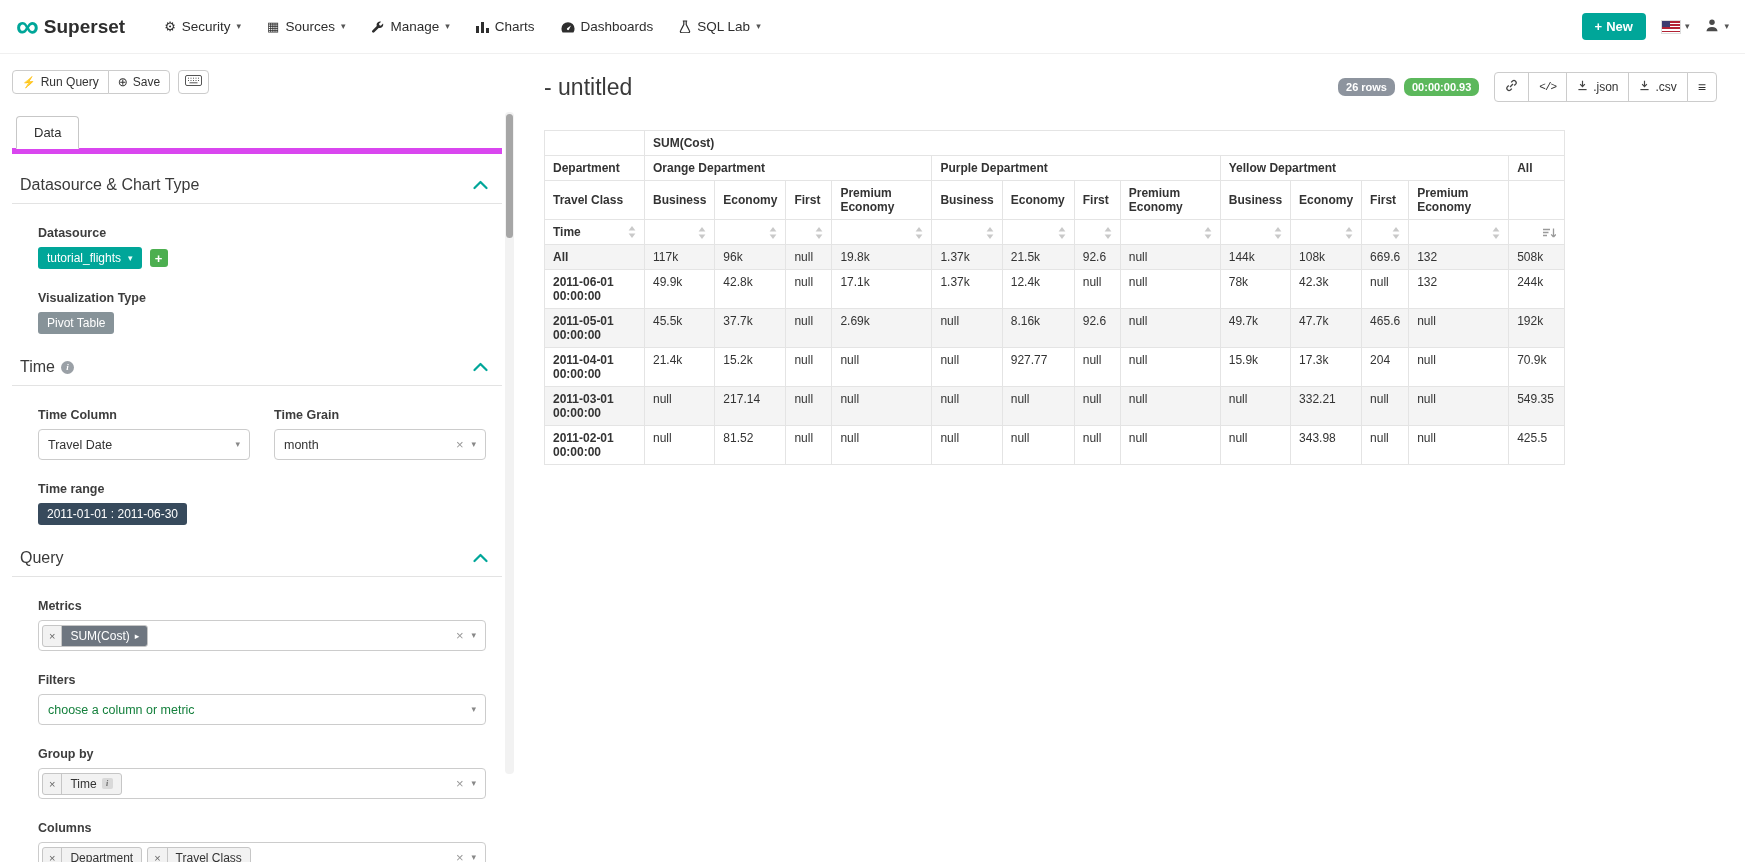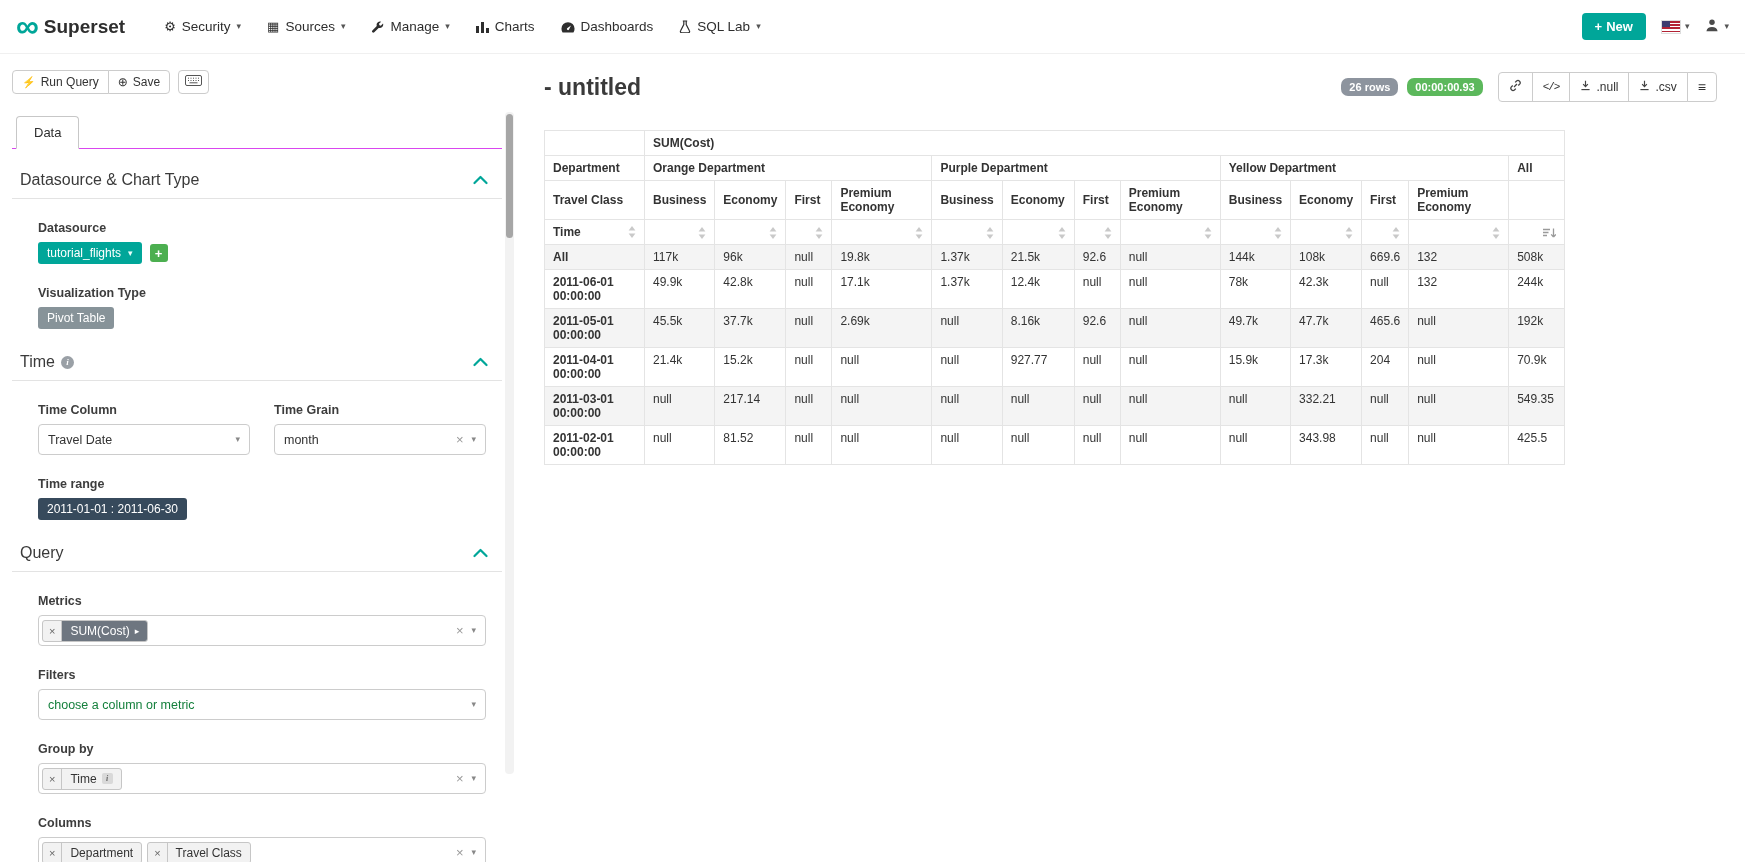--- a/index.html
+++ b/index.html
@@ -28,21 +28,21 @@
   
   .qsave{display:flex;align-items:center;gap:8px}
   .btn-group{display:inline-flex}
   .btn{background:#fff;border:1px solid #ccc;color:#333;font-size:12px;padding:4px 9px;cursor:pointer;display:inline-flex;align-items:center;gap:5px;border-radius:4px}
   .btn-group .btn:first-child{border-radius:4px 0 0 4px}
   .btn-group .btn+.btn{margin-left:-1px;border-radius:0 4px 4px 0}
   .ic-bolt{font-size:11px}
   .ic-save{font-size:12px}
   .btn-kbd{padding:4px 6px;color:#555}
   
-  .tabs{display:flex;border-bottom:1px solid #d946ef;margin-top:22px;padding-left:4px}
+  .tabs{display:flex;border-bottom:6px solid #d946ef;margin-top:22px;padding-left:4px}
   .tab{padding:8px 17px;font-size:13px;color:#2e2e2e;cursor:pointer;background:#fff;border:1px solid #c7c7c7;border-bottom:1px solid #fff;border-radius:4px 4px 0 0;margin-bottom:-1px}
   
   .section{margin-top:16px}
   .sec-head{display:flex;align-items:center;justify-content:space-between;padding:6px 8px 9px 8px;border-bottom:1px solid #e3e3e3;cursor:pointer}
   .sec-title{font-size:16px;color:#3a3a3a}
   .sec-title-wrap{display:flex;align-items:center;gap:6px}
   .chev{color:var(--accent,#00a699);display:inline-flex;margin-right:6px}
   .sec-body{padding:0 16px 2px 26px}
   .ctrl{margin-top:22px}
   .ctrl-label{font-size:12.5px;font-weight:600;color:#3d3d3d;margin-bottom:7px;display:flex;align-items:center;gap:5px}
@@ -67,21 +67,21 @@
   .sel-caret{color:#888;font-size:9px;cursor:pointer;line-height:1}
   .tags{display:inline-flex;gap:5px;align-items:center}
   .tag{display:inline-flex;align-items:stretch;border:1px solid #c6c6c6;background:#f2f2f2;border-radius:3px;font-size:12px;color:#333;overflow:hidden;cursor:pointer}
   .tag-x{padding:3px 6px;border-right:1px solid #c6c6c6;color:#666;font-size:11px;display:inline-flex;align-items:center;cursor:pointer}
   .tag-label{padding:3px 8px;display:inline-flex;align-items:center;gap:5px}
   .tag-metric .tag-label{background:var(--metric_pill,#6e7680);color:#fff}
   .mcaret{font-size:9px}
   .tag-info{display:inline-flex;align-items:center;justify-content:center;width:11px;height:11px;border-radius:2px;background:#d9d9d9;color:#666;font-size:8px;font-family:"Liberation Serif",serif;font-style:italic;font-weight:700}
   
   .res-head{display:flex;align-items:center}
-  .res-title{font-size:23px;font-weight:700;color:#3a3a3a;cursor:pointer}
+  .res-title{font-size:23px;font-weight:400;color:#3a3a3a;cursor:pointer}
   .res-tools{margin-left:auto;display:flex;align-items:center;gap:9px}
   .lab{font-size:11px;font-weight:700;color:#fff;border-radius:7px;padding:3px 8px;white-space:nowrap}
   .lab-rows{background:var(--rows_badge_gray,#8d949e)}
   .lab-time{background:var(--timer_green,#5cb85c)}
   .exp-group{display:inline-flex;margin-left:6px}
   .exp-btn{display:inline-flex;align-items:center;gap:5px;background:#fff;border:1px solid #ccc;padding:6px 10px;font-size:12px;color:#333;cursor:pointer;margin-left:-1px}
   .exp-btn:first-child{border-radius:4px 0 0 4px;margin-left:0}
   .exp-btn:last-child{border-radius:0 4px 4px 0}
   .exp-btn svg{stroke:#444}
   .code-ic{font-family:"Liberation Mono",monospace;font-size:11px;letter-spacing:-1px}
@@ -348,21 +348,21 @@
                 </svg></span>
             </button>
           <button class="exp-btn">
               <span class="code-ic">&lt;/&gt;</span>
             </button>
           <button class="exp-btn">
               <span><svg width="11" height="11" viewBox="0 0 14 14" fill="none" stroke-width="1.5">
                   <path d="M7 1v7M4 5.2L7 8.4l3-3.2"></path>
                   <path d="M1.8 12.2h10.4"></path>
                 </svg></span>
-              <span>.null</span>
+              <span>.json</span>
             </button>
           <button class="exp-btn">
               <span><svg width="11" height="11" viewBox="0 0 14 14" fill="none" stroke-width="1.5">
                   <path d="M7 1v7M4 5.2L7 8.4l3-3.2"></path>
                   <path d="M1.8 12.2h10.4"></path>
                 </svg></span>
               <span>.csv</span>
             </button>
           <button class="exp-btn">
               <span class="menu-ic">≡</span>

